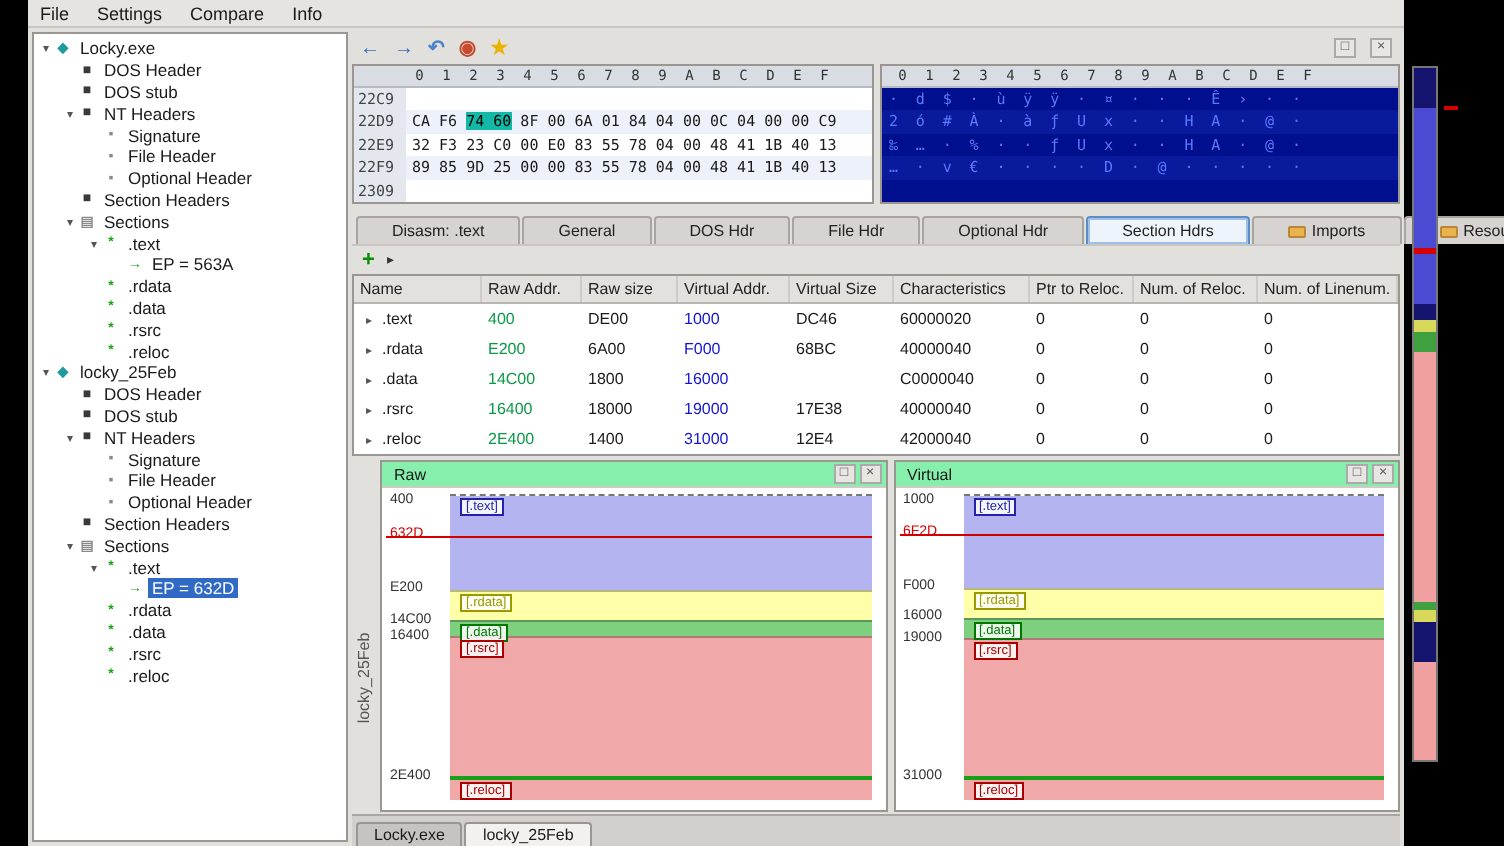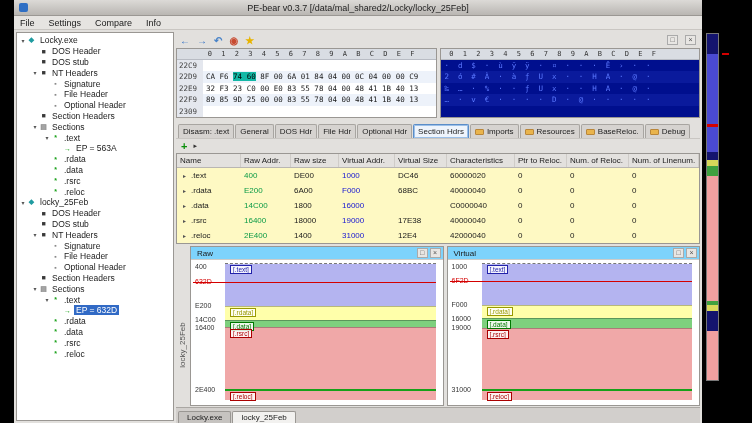--- a/index.html
+++ b/index.html
@@ -46,49 +46,49 @@
   .hexbody .hexrow:nth-child(even) { background:#edf2fa; }
   .haddr { width:26px; background:#e4e7ee; color:#444; padding-left:2px; flex:none; }
   .hbytes { padding-left:3px; }
   .hsel { background:#14b8a6; color:#000; }
   .hexpanel.navy { background:#000f8e; }
   .hexpanel.navy .hexbody { color:#5b78ff; }
   .hexpanel.navy .hexbody .hexrow:nth-child(even) { background:#0a1a9c; }
   .hchars { padding-left:4px; letter-spacing:2.2px; }
 
   .tabs { height:20px; display:flex; align-items:flex-end; gap:1px; padding:2px 2px 0 2px; flex:none; }
-  .tab { background:#d6d3d0; border:1px solid #a8a5a1; border-bottom:none; padding:2px 4px; font-size:8px;
+  .tab { background:#d6d3d0; border:1px solid #a8a5a1; border-bottom:none; padding:2px 17px; font-size:8px;
          display:flex; align-items:center; gap:3px; border-radius:2px 2px 0 0; color:#222; white-space:nowrap;justify-content:center; }
   .tab.active { background:#eef4fc; border-color:#5b8dc8; box-shadow:inset 0 0 0 1px #9cc0e8; }
   .folder-ic { width:9px; height:6px; background:#e9b44c; border:1px solid #b9863a; border-radius:1px; display:inline-block; }
 
   .plusrow { height:15px; display:flex; align-items:center; gap:6px; padding-left:5px;
              border-top:1px solid #c9c6c2; flex:none; }
   .plus { color:#0a8f0a; font-weight:bold; font-size:11px; }
   .runarrow { color:#333; font-size:7px; }
 
-  .sectable { background:#fef9c3; border:1px solid #9a9793; flex:none; }
+  .sectable { background:#ffffff; border:1px solid #9a9793; flex:none; }
   .thead-row, .trow { display:grid; grid-template-columns:64px 50px 48px 56px 52px 68px 52px 62px 1fr;
                       font-size:8px; align-items:center; }
   .thead-row { background:#e3e1de; border-bottom:1px solid #b9b6b2; height:14px; color:#222; }
   .thead-row span { padding-left:3px; border-right:1px solid #cfccc8; height:100%; display:flex; align-items:center; white-space:nowrap; overflow:hidden; }
   .trow { height:15px; }
   .trow span { padding-left:3px; white-space:nowrap; }
   .caret { color:#555; font-size:6px; margin-right:2px; }
   .c-rawaddr { color:#0a9a46; }
   .c-virt { color:#1414d2; }
 
   .graphs { flex:1; display:flex; min-height:0; padding:2px 0 1px 0; gap:2px; }
   .rotcol { width:12px; position:relative; flex:none; }
   .rotcol span { position:absolute; top:62%; left:50%; transform:translate(-50%,-50%) rotate(-90deg);
                  font-size:8px; color:#555; white-space:nowrap; }
   .gpanels { flex:1; display:flex; gap:3px; min-width:0; }
   .graphpanel { flex:1; border:1px solid #9a9793; background:#fff; display:flex; flex-direction:column; min-width:0; }
   .gheader { height:13px; display:flex; align-items:center; padding:0 2px 0 6px; font-size:8px;
-             background:#7dd3fc; border-bottom:1px solid #cfccc8; gap:2px; flex:none; }
+             background:#86efac; border-bottom:1px solid #cfccc8; gap:2px; flex:none; }
   .gtitle { flex:1; }
   .gbody { flex:1; position:relative; margin:3px 7px 5px 2px; }
   .axis { position:absolute; left:0; top:0; width:30px; height:100%; }
   .axlabel { position:absolute; left:1px; font-size:7px; transform:translateY(-50%); background:#fff; padding:0 1px; color:#333; }
   .bands { position:absolute; left:32px; right:0; top:0; height:100%; border-top:1px dashed #777; }
   .band { position:relative; width:100%; border-top:1px solid rgba(0,0,0,0.28); }
   .band:first-child { border-top:none; }
   .bandlabel { position:absolute; top:1px; left:5px; font-size:6.5px; line-height:7px; padding:0 2px;
                background:rgba(255,255,255,0.85); border:1px solid; white-space:nowrap; z-index:2; }
   .epline { position:absolute; left:-32px; right:0; height:0; border-top:1px solid #d40000; z-index:3; }
@@ -105,24 +105,20 @@
   .colorstrip { position:absolute; left:706px; top:33px; width:13px; height:348px; border:1px solid #777;
                 display:flex; flex-direction:column; background:#fff; }
   .strip-seg { width:100%; flex:none; }
   .strip-tick { position:absolute; left:722px; top:53px; width:7px; height:2px; background:#d40000; }
 </style>
 </head>
 <body>
 
 <div class="stage">
   <div class="window">
-    <div class="titlebar">
-      <span class="appicon"></span>
-      <span>PE-bear v0.3.7 [/data/mal_shared2/Locky/locky_25Feb]</span>
-    </div>
     <div class="menubar" id="menubar">
         <span class="menu-item">File</span>
         <span class="menu-item">Settings</span>
         <span class="menu-item">Compare</span>
         <span class="menu-item">Info</span>
       </div>
     <div class="content">
       <div class="tree" id="tree">
           <div class="tree-item" style="padding-left: 2px;">
             <span class="exp">▾</span>

